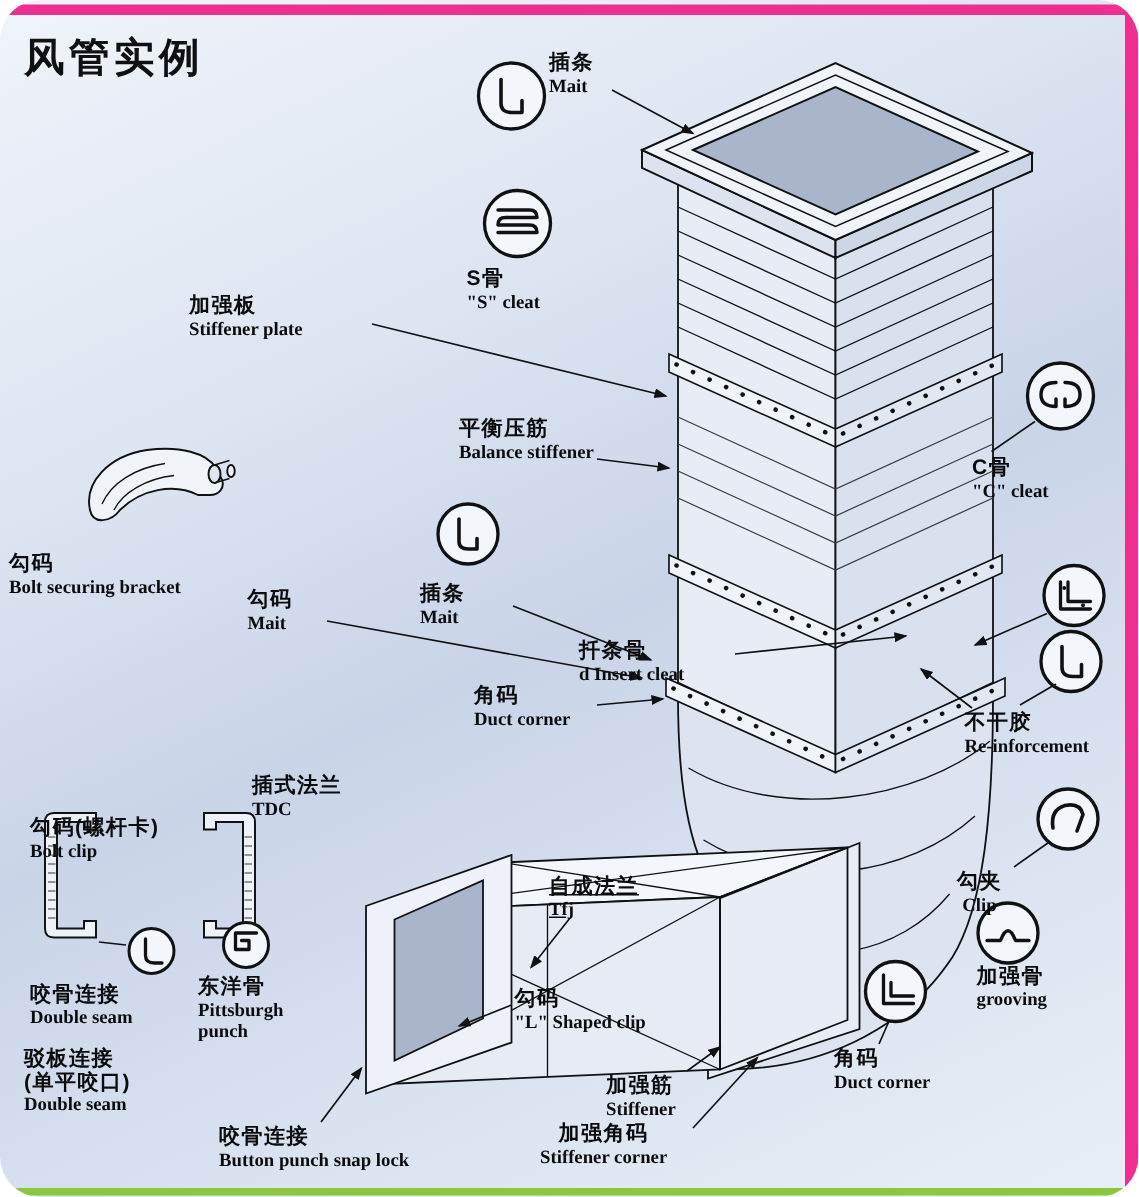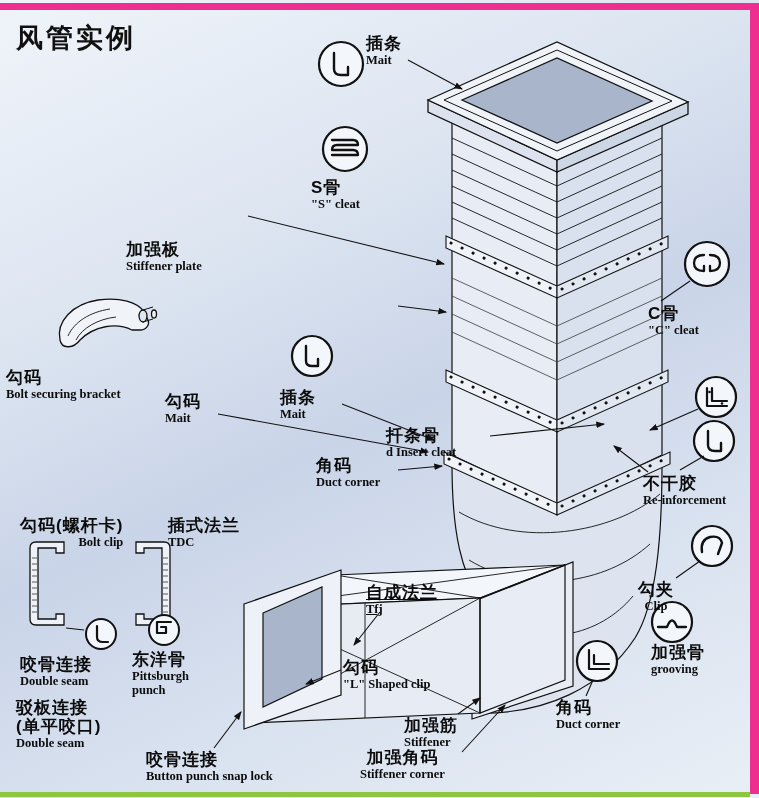--- a/index.html
+++ b/index.html
@@ -1,33 +1,34 @@
 <!DOCTYPE html>
 <html><head>
 <meta charset="utf-8">
 <style>
   html,body{margin:0;padding:0;background:#ffffff;}
   .canvas{
     position:relative;width:759px;height:798px;overflow:hidden;
     background:linear-gradient(155deg,#f0f4fa 0%,#dde5f1 30%,#c9d4e8 52%,#d8e1ef 72%,#e9eff6 100%);
     font-family:"Liberation Sans",sans-serif;
+    border-radius:27px;
   }
   svg{position:absolute;left:0;top:0;}
   .strip{position:absolute;}
   .strip-top{left:0;right:0;top:3px;height:7px;}
   .strip-right{right:0;top:3px;bottom:4px;width:9px;}
   .strip-bottom{left:0;right:9px;bottom:1px;height:5px;}
   .page-title{
     position:absolute;left:16px;top:20px;
     font-size:27px;font-weight:bold;color:#101010;letter-spacing:3px;
     font-family:"Liberation Sans",sans-serif;z-index:5;
   }
   #labels-layer{position:absolute;left:0;top:0;width:759px;height:798px;z-index:4;pointer-events:none;}
   .callout{position:absolute;color:#0c0c0c;font-weight:700;line-height:1.12;white-space:nowrap;}
-  .callout .cn{font-size:17px;font-family:"Liberation Sans","DejaVu Sans",sans-serif;letter-spacing:1px;}
+  .callout .cn{font-size:14px;font-family:"Liberation Sans","DejaVu Sans",sans-serif;letter-spacing:1px;}
   .callout .en{font-size:12.5px;font-family:"Liberation Serif",serif;}
 </style>
 </head>
 <body>
 
 <div class="canvas">
 
   <div class="strip strip-top" style="background: rgb(238, 47, 143);"></div>
   <div class="strip strip-right" style="background: rgb(238, 47, 143);"></div>
   <div class="strip strip-bottom" style="background: rgb(141, 198, 63);"></div>
@@ -188,23 +189,27 @@
 
   <div id="labels-layer">
       <div class="callout" style="left: 366px; top: 34px;">
         <div class="cn">插条</div>
         <div class="en">Mait</div>
       </div>
       <div class="callout" style="left: 311px; top: 178px;">
         <div class="cn">S骨</div>
         <div class="en">"S" cleat</div>
       </div>
-      <div class="callout" style="left: 126px; top: 196px; margin-top: 44px;">
+      <div class="callout" style="left: 126px; top: 196px;">
         <div class="cn">加强板</div>
         <div class="en">Stiffener plate</div>
+      </div>
+      <div class="callout" style="left: 306px; top: 278px;">
+        <div class="cn">平衡压筋</div>
+        <div class="en">Balance stiffener</div>
       </div>
       <div class="callout" style="left: 648px; top: 304px;">
         <div class="cn">C骨</div>
         <div class="en">"C" cleat</div>
       </div>
       <div class="callout" style="left: 6px; top: 368px;">
         <div class="cn">勾码</div>
         <div class="en">Bolt securing bracket</div>
       </div>
       <div class="callout" style="left: 165px; top: 392px;">
@@ -220,21 +225,21 @@
         <div class="en">d Insert cleat</div>
       </div>
       <div class="callout" style="left: 316px; top: 456px;">
         <div class="cn">角码</div>
         <div class="en">Duct corner</div>
       </div>
       <div class="callout" style="left: 643px; top: 474px;">
         <div class="cn">不干胶</div>
         <div class="en">Re-inforcement</div>
       </div>
-      <div class="callout" style="left: 20px; top: 516px; text-align: right;">
+      <div class="callout" style="left: 20px; top: 544px;">
         <div class="cn">勾码(螺杆卡)</div>
         <div class="en">Bolt clip</div>
       </div>
       <div class="callout" style="left: 136px; top: 516px; margin-left: 32px;">
         <div class="cn">插式法兰</div>
         <div class="en">TDC</div>
       </div>
       <div class="callout" style="left: 366px; top: 583px; text-decoration: underline;">
         <div class="cn">自成法兰</div>
         <div class="en">Tfj</div>

